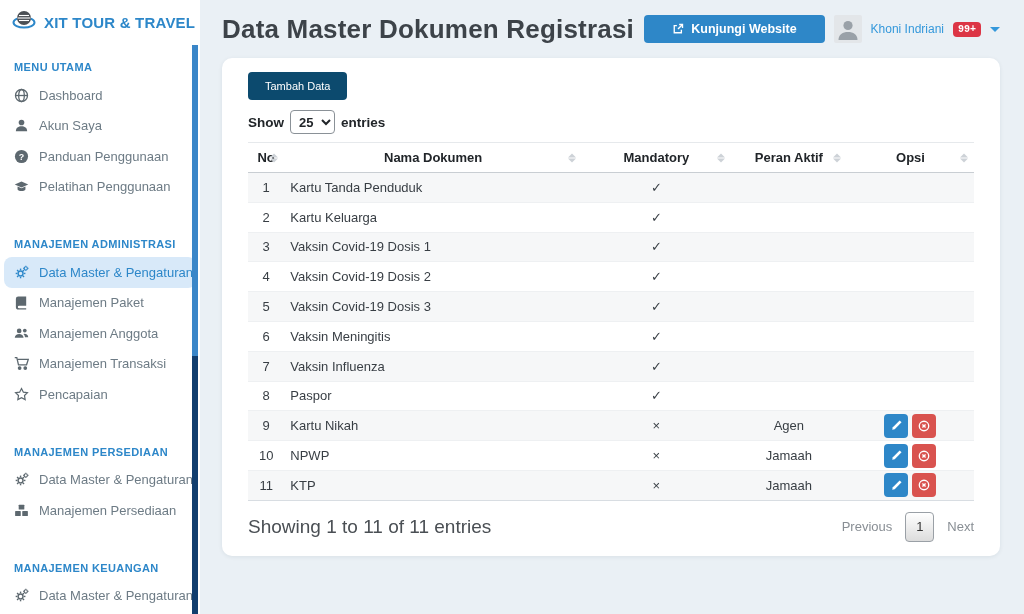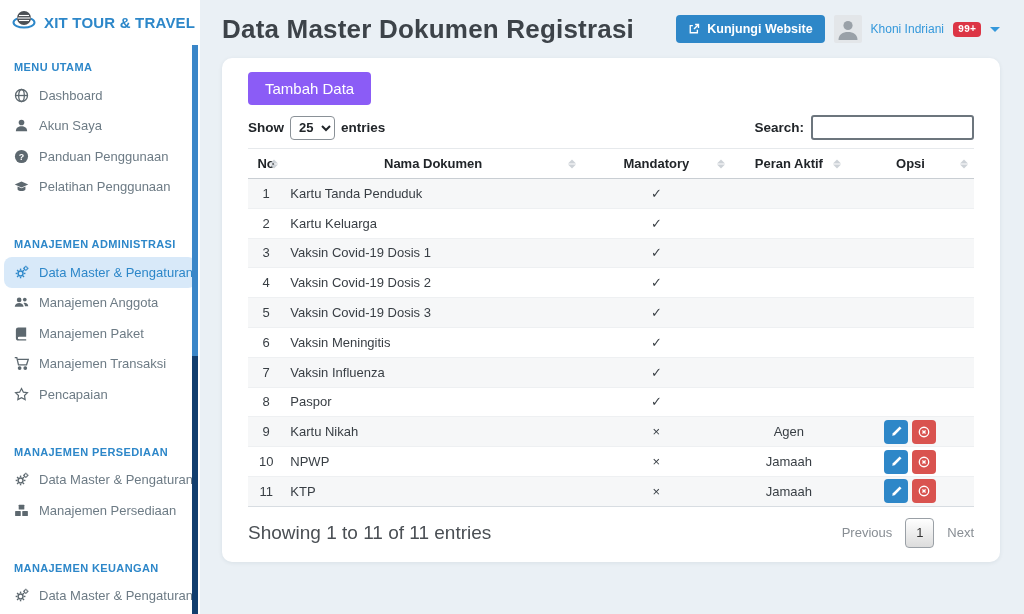--- a/index.html
+++ b/index.html
@@ -21,29 +21,29 @@
   .sb-item.active .ic { color:#2d87c9; }
   
   .sb-scroll-thumb { position:absolute; top:45px; right:2px; width:6px; height:311px; background:#3a86c8; }
   .sb-scroll-track { position:absolute; top:356px; right:2px; width:6px; height:258px; background:#123e6e; }
 
   
   .main { position:absolute; left:200px; top:0; width:824px; height:614px; padding:0 24px 0 22px; }
   .topbar { height:58px; display:flex; align-items:center; justify-content:space-between; }
   .page-title { font-size:26px; font-weight:600; color:#3d4349; letter-spacing:.2px; }
   .top-right { display:flex; align-items:center; gap:9px; }
-  .btn-visit { display:inline-flex; align-items:center; gap:7px; background:#2e87c8; color:#fff; border:none; border-radius:4px; font-size:12.5px; font-weight:bold; padding:7px 12px; cursor:pointer; font-family:inherit; }
+  .btn-visit { display:inline-flex; align-items:center; gap:7px; background:#2e87c8; color:#fff; border:none; border-radius:4px; font-size:12.5px; font-weight:bold; padding:7px 28px; cursor:pointer; font-family:inherit; }
   .avatar { width:28px; height:28px; border-radius:2px; overflow:hidden; cursor:pointer; }
   .user-name { color:#3498db; font-size:12px; cursor:pointer; }
   .badge-99 { background:#dc3545; color:#fff; font-size:10px; font-weight:bold; padding:2px 5px; border-radius:4px;font-family:Liberation Mono, monospace; }
   .caret-down { width:0; height:0; border-left:5px solid transparent; border-right:5px solid transparent; border-top:5px solid #3498db; cursor:pointer; }
 
   
   .card { background:#fff; border-radius:10px; box-shadow:0 1px 4px rgba(30,50,70,.08); padding:14px 26px 14px; }
-  .btn-add { background:#8b5cf6; color:#fff; border:none; border-radius:4px; font-size:15px; padding:8px 17px; cursor:pointer; font-family:inherit; }
+  .btn-add { background:#0c4a6e; color:#fff; border:none; border-radius:4px; font-size:11px; padding:8px 17px; cursor:pointer; font-family:inherit; }
   .controls { display:flex; align-items:center; justify-content:space-between; margin-top:10px; }
   .ctrl-left { display:flex; align-items:center; gap:6px; font-size:13.5px; font-weight:bold; color:#212529; }
   .ctrl-left select { font-family:inherit; font-size:13px; font-weight:bold; color:#212529; border:1px solid #8a9197; border-radius:4px; padding:2px 4px; height:24px; background:#fff; cursor:pointer; }
   .ctrl-right { display:flex; align-items:center; gap:7px; font-size:13.5px; font-weight:bold; color:#212529; }
   .ctrl-right input { width:163px; height:25px; border:2px solid #6c757d; border-radius:3px; padding:0 6px; font-family:inherit; font-size:13px; }
 
   table.dt { width:100%; border-collapse:collapse; margin-top:8px; font-size:13px; table-layout:fixed; }
   table.dt thead th { border-top:1px solid #e6e9ec; border-bottom:1px solid #c9ced3; padding:7px 6px; font-size:13px; color:#212529; cursor:pointer; }
   .th-inner { display:flex; align-items:center; justify-content:center; position:relative; }
   .sort { display:inline-flex; flex-direction:column; gap:1px; position:absolute; right:0; top:50%; transform:translateY(-50%); }
@@ -150,35 +150,35 @@
                   <line x1="9.8" y1="3.6" x2="10.6" y2="3.6"></line>
                   <line x1="14.6" y1="3.6" x2="15.4" y2="3.6"></line>
                 </g>
               </svg>
             </span>
             <span>Data Master &amp; Pengaturan</span>
           </div>
           <div class="sb-item">
             <span class="ic">
               <svg viewBox="0 0 16 16" fill="currentColor">
+                <path d="M4.5 1.5h8.5v10H5.4a1.3 1.3 0 000 2.6h7.6v1.4H4.8A2.8 2.8 0 012 12.7V4a2.5 2.5 0 012.5-2.5z"></path>
+              </svg>
+            </span>
+            <span>Manajemen Paket</span>
+          </div>
+          <div class="sb-item">
+            <span class="ic">
+              <svg viewBox="0 0 16 16" fill="currentColor">
                 <circle cx="5.5" cy="5.2" r="2.5"></circle>
                 <path d="M.8 12.6c0-2.8 2.2-4.2 4.7-4.2s4.7 1.4 4.7 4.2z"></path>
                 <circle cx="11.5" cy="4.8" r="2"></circle>
                 <path d="M11.2 8.2c2.2.1 4 1.4 4 3.9h-3.5c0-1.6-.6-2.9-1.7-3.7z"></path>
               </svg>
             </span>
             <span>Manajemen Anggota</span>
-          </div>
-          <div class="sb-item">
-            <span class="ic">
-              <svg viewBox="0 0 16 16" fill="currentColor">
-                <path d="M4.5 1.5h8.5v10H5.4a1.3 1.3 0 000 2.6h7.6v1.4H4.8A2.8 2.8 0 012 12.7V4a2.5 2.5 0 012.5-2.5z"></path>
-              </svg>
-            </span>
-            <span>Manajemen Paket</span>
           </div>
           <div class="sb-item">
             <span class="ic">
               <svg viewBox="0 0 16 16" fill="none" stroke="currentColor" stroke-width="1.4">
                 <path d="M.8 1.8h2.2l1.8 7.6h8.6l1.8-5.8H4.2"></path>
                 <circle cx="6" cy="12.8" r="1.3" fill="currentColor"></circle>
                 <circle cx="12" cy="12.8" r="1.3" fill="currentColor"></circle>
               </svg>
             </span>
             <span>Manajemen Transaksi</span>
@@ -315,24 +315,20 @@
 
   <div class="card">
     <button class="btn-add">Tambah Data</button>
 
     <div class="controls">
       <div class="ctrl-left">
         <span>Show</span>
         <select id="len-select"><option>25</option></select>
         <span>entries</span>
       </div>
-      <div class="ctrl-right">
-        <span>Search:</span>
-        <input id="search-input" type="text" style="">
-      </div>
     </div>
 
     <table class="dt">
       <colgroup>
         <col style="width:5%">
           <col style="width:41%">
           <col style="width:20.5%">
           <col style="width:16%">
           <col style="width:17.5%">
       </colgroup>

